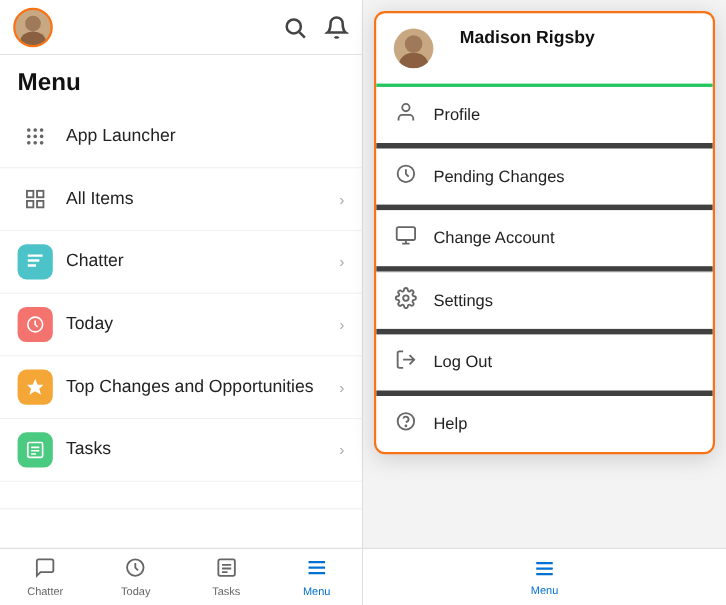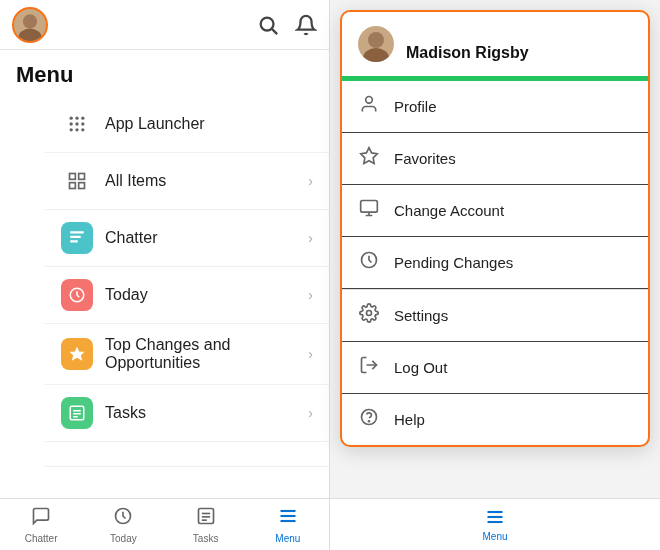--- a/index.html
+++ b/index.html
@@ -68,21 +68,20 @@
     .menu-title {
       font-size: 22px;
       font-weight: 600;
       color: #111;
       padding: 12px 16px 8px;
     }
 
     .menu-list {
       flex: 1;
       overflow-y: auto;
-      padding-left: 45px;
     }
 
     .menu-item {
       display: flex;
       align-items: center;
       padding: 12px 16px;
       border-bottom: 1px solid #f0f0f0;
       cursor: pointer;
       position: relative;
     }
@@ -177,24 +176,24 @@
       background: #fff;
       border: 2px solid #f97316;
       border-radius: 10px;
       box-shadow: 0 4px 20px rgba(0,0,0,0.15);
       z-index: 10;
       overflow: hidden;
     }
 
     .dropdown-header {
       display: flex;
-      align-items: flex-end;
+      align-items: flex-start;
       padding: 14px 16px;
-      border-bottom: 5px solid #22c55e;
-      gap: 12px;
+      border-bottom: 3px solid #22c55e;
+      gap: 24px;
     }
 
     .dropdown-avatar {
       width: 36px;
       height: 36px;
       border-radius: 50%;
       background: #c8a882;
       display: flex;
       align-items: center;
       justify-content: center;
@@ -204,21 +203,21 @@
     .dropdown-user-name {
       font-size: 16px;
       font-weight: 700;
       color: #111;
     }
 
     .dropdown-item {
       display: flex;
       align-items: center;
       padding: 13px 16px;
-      border-bottom: 1px solid #404040;
+      border-bottom: 5px solid #404040;
       cursor: pointer;
       gap: 14px;
     }
 
     .dropdown-item:last-child {
       border-bottom: none;
     }
 
     .dropdown-item-icon {
       width: 22px;
@@ -441,48 +440,40 @@
     <div class="dropdown-item">
       <span class="dropdown-item-icon">
         <svg width="20" height="20" viewBox="0 0 24 24" fill="none" stroke="#666" stroke-width="2">
           <path d="M20 21v-2a4 4 0 0 0-4-4H8a4 4 0 0 0-4 4v2"></path>
           <circle cx="12" cy="7" r="4"></circle>
         </svg>
       </span>
       <span class="dropdown-item-label">Profile</span>
     </div>
 
+
     <div class="dropdown-item">
       <span class="dropdown-item-icon">
         <svg width="20" height="20" viewBox="0 0 24 24" fill="none" stroke="#666" stroke-width="2">
-          <polygon points="12 2 15.09 8.26 22 9.27 17 14.14 18.18 21.02 12 17.77 5.82 21.02 7 14.14 2 9.27 8.91 8.26 12 2"></polygon>
-        </svg>
-      </span>
-      <span class="dropdown-item-label">Favorites</span>
+          <circle cx="12" cy="12" r="9"></circle>
+          <polyline points="12 7 12 12 15 15"></polyline>
+        </svg>
+      </span>
+      <span class="dropdown-item-label">Pending Changes</span>
     </div>
 
     <div class="dropdown-item">
       <span class="dropdown-item-icon">
         <svg width="20" height="20" viewBox="0 0 24 24" fill="none" stroke="#666" stroke-width="2">
           <rect x="2" y="3" width="20" height="14" rx="2"></rect>
           <line x1="8" y1="21" x2="16" y2="21"></line>
           <line x1="12" y1="17" x2="12" y2="21"></line>
         </svg>
       </span>
       <span class="dropdown-item-label">Change Account</span>
-    </div>
-
-    <div class="dropdown-item">
-      <span class="dropdown-item-icon">
-        <svg width="20" height="20" viewBox="0 0 24 24" fill="none" stroke="#666" stroke-width="2">
-          <circle cx="12" cy="12" r="9"></circle>
-          <polyline points="12 7 12 12 15 15"></polyline>
-        </svg>
-      </span>
-      <span class="dropdown-item-label">Pending Changes</span>
     </div>
 
     <div style="border-top: 1px solid #e0e0e0; margin: 0;"></div>
 
 
     <div class="dropdown-item">
       <span class="dropdown-item-icon">
         <svg width="20" height="20" viewBox="0 0 24 24" fill="none" stroke="#666" stroke-width="2">
           <circle cx="12" cy="12" r="3"></circle>
           <path d="M19.4 15a1.65 1.65 0 0 0 .33 1.82l.06.06a2 2 0 0 1-2.83 2.83l-.06-.06a1.65 1.65 0 0 0-1.82-.33 1.65 1.65 0 0 0-1 1.51V21a2 2 0 0 1-4 0v-.09A1.65 1.65 0 0 0 9 19.4a1.65 1.65 0 0 0-1.82.33l-.06.06a2 2 0 0 1-2.83-2.83l.06-.06A1.65 1.65 0 0 0 4.68 15a1.65 1.65 0 0 0-1.51-1H3a2 2 0 0 1 0-4h.09A1.65 1.65 0 0 0 4.6 9a1.65 1.65 0 0 0-.33-1.82l-.06-.06a2 2 0 0 1 2.83-2.83l.06.06A1.65 1.65 0 0 0 9 4.68a1.65 1.65 0 0 0 1-1.51V3a2 2 0 0 1 4 0v.09a1.65 1.65 0 0 0 1 1.51 1.65 1.65 0 0 0 1.82-.33l.06-.06a2 2 0 0 1 2.83 2.83l-.06.06A1.65 1.65 0 0 0 19.4 9a1.65 1.65 0 0 0 1.51 1H21a2 2 0 0 1 0 4h-.09a1.65 1.65 0 0 0-1.51 1z"></path>

